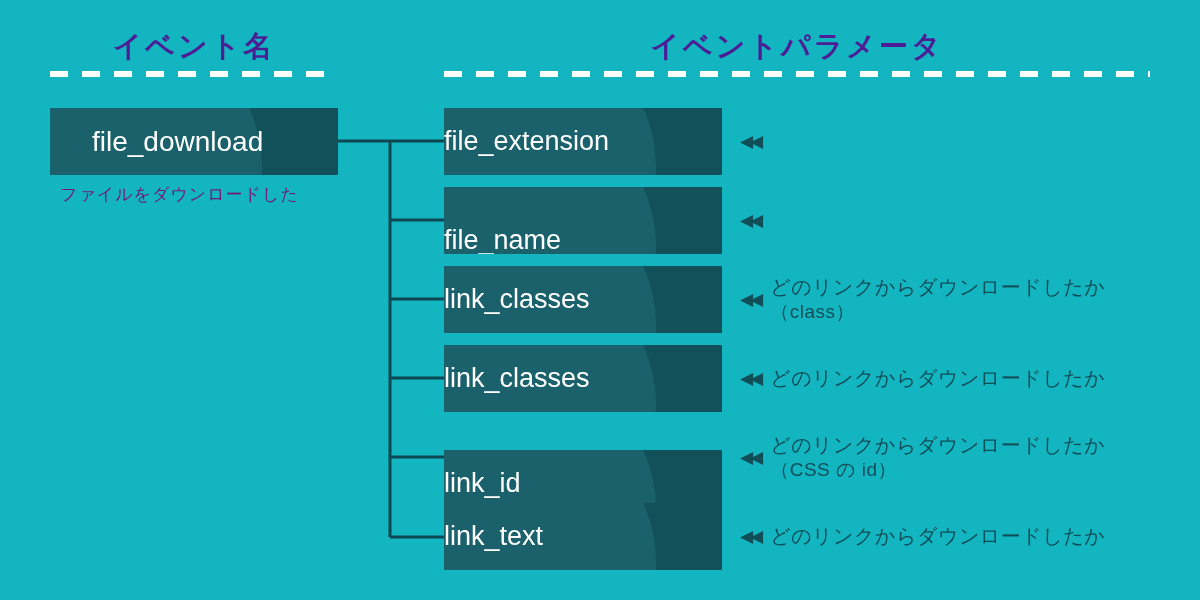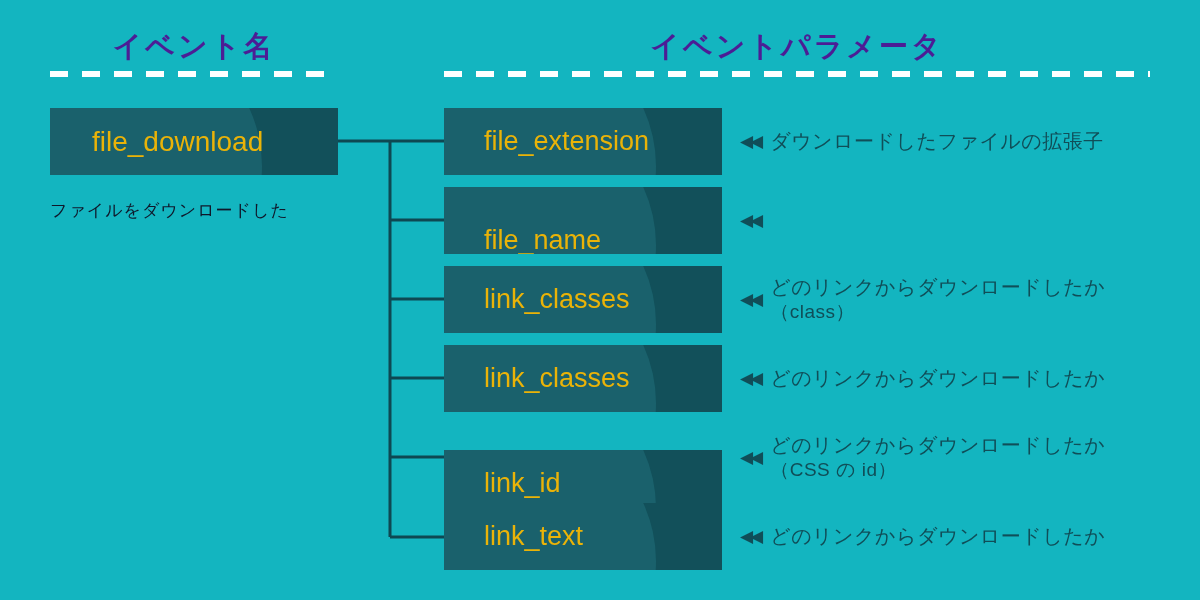--- a/index.html
+++ b/index.html
@@ -60,53 +60,51 @@
     top: -92px;
     width: 330px;
     height: 300px;
     border-radius: 50%;
     background: #1a616c;
     pointer-events: none;
   }
   .box-label {
     position: relative;
     z-index: 2;
-    color: #eab308;
+    color: #ffffff;
     font-size: 27px;
     line-height: 1;
     white-space: nowrap;
   }
 
   #event-box {
     left: 50px;
     top: 108px;
     width: 288px;
     height: 67px;
     padding-left: 42px;
   }
   #event-box .box-label { font-size: 28px; }
 
   .param-box {
     left: 444px;
     width: 278px;
     height: 67px;
-    padding-left: 40px;
   }
 
   
   #event-caption {
     position: absolute;
-    left: 50px;
+    left: 60px;
     top: 186px;
-    color: #0f172a;
+    color: #701a75;
     font-size: 17px;
     letter-spacing: 1px;
     line-height: 1;
     white-space: nowrap;
-    margin-top: 16px;
   }
 
   
   #connector {
     position: absolute;
     left: 0;
     top: 0;
     width: 1200px;
     height: 600px;
     pointer-events: none;
@@ -173,24 +171,20 @@
   <span class="box-label">file_download</span>
 </div>
 <div id="event-caption">ファイルをダウンロードした</div>
 
 <div id="param-rows">
   <div class="box param-box" style="top: 108px;">
     <span class="box-label">file_extension</span>
   </div>
   <div class="desc" style="top: 108px; height: 67px;">
     <span class="desc-arrow">◀◀</span>
-    <span class="desc-text-wrap">
-      <span class="desc-main">ダウンロードしたファイルの拡張子</span>
-
-    </span>
   </div>
 
   <div class="box param-box" style="top: 187px; align-items: flex-end;">
     <span class="box-label">file_name</span>
   </div>
   <div class="desc" style="top: 187px; height: 67px;">
     <span class="desc-arrow">◀◀</span>
   </div>
 
   <div class="box param-box" style="top: 266px;">

